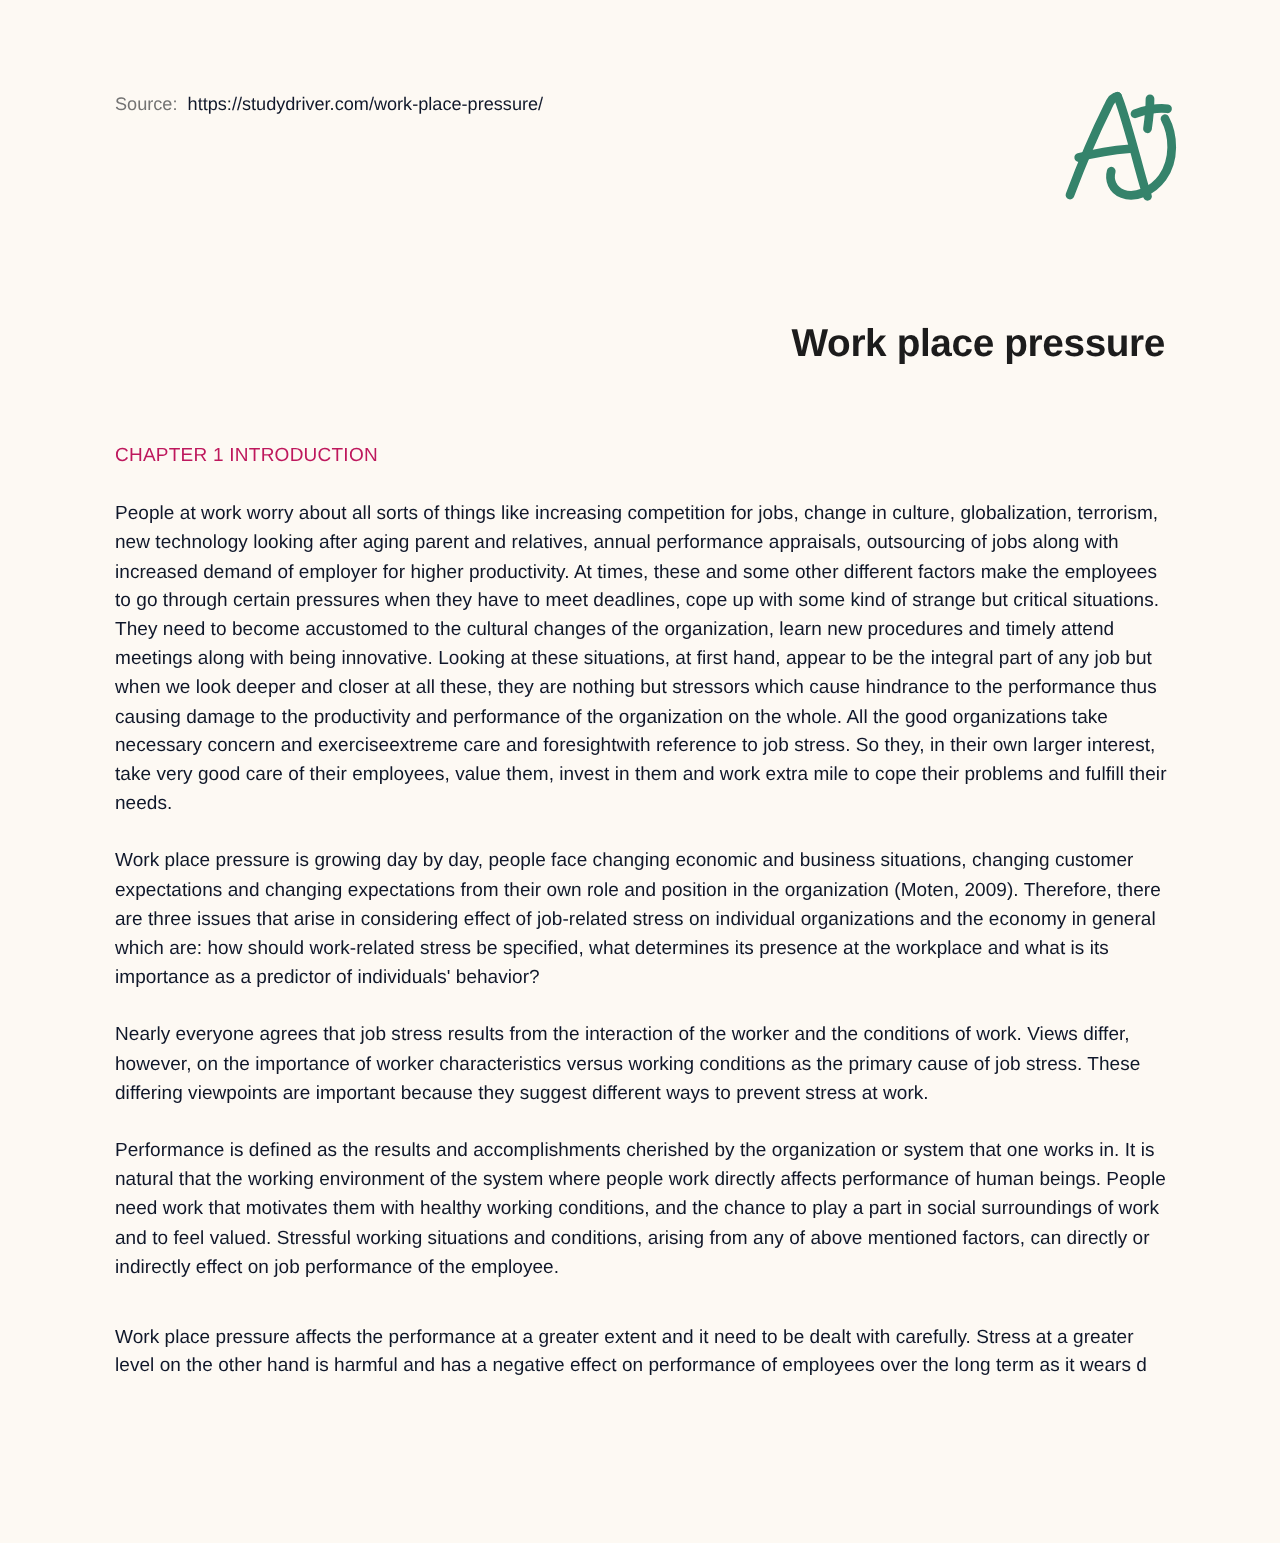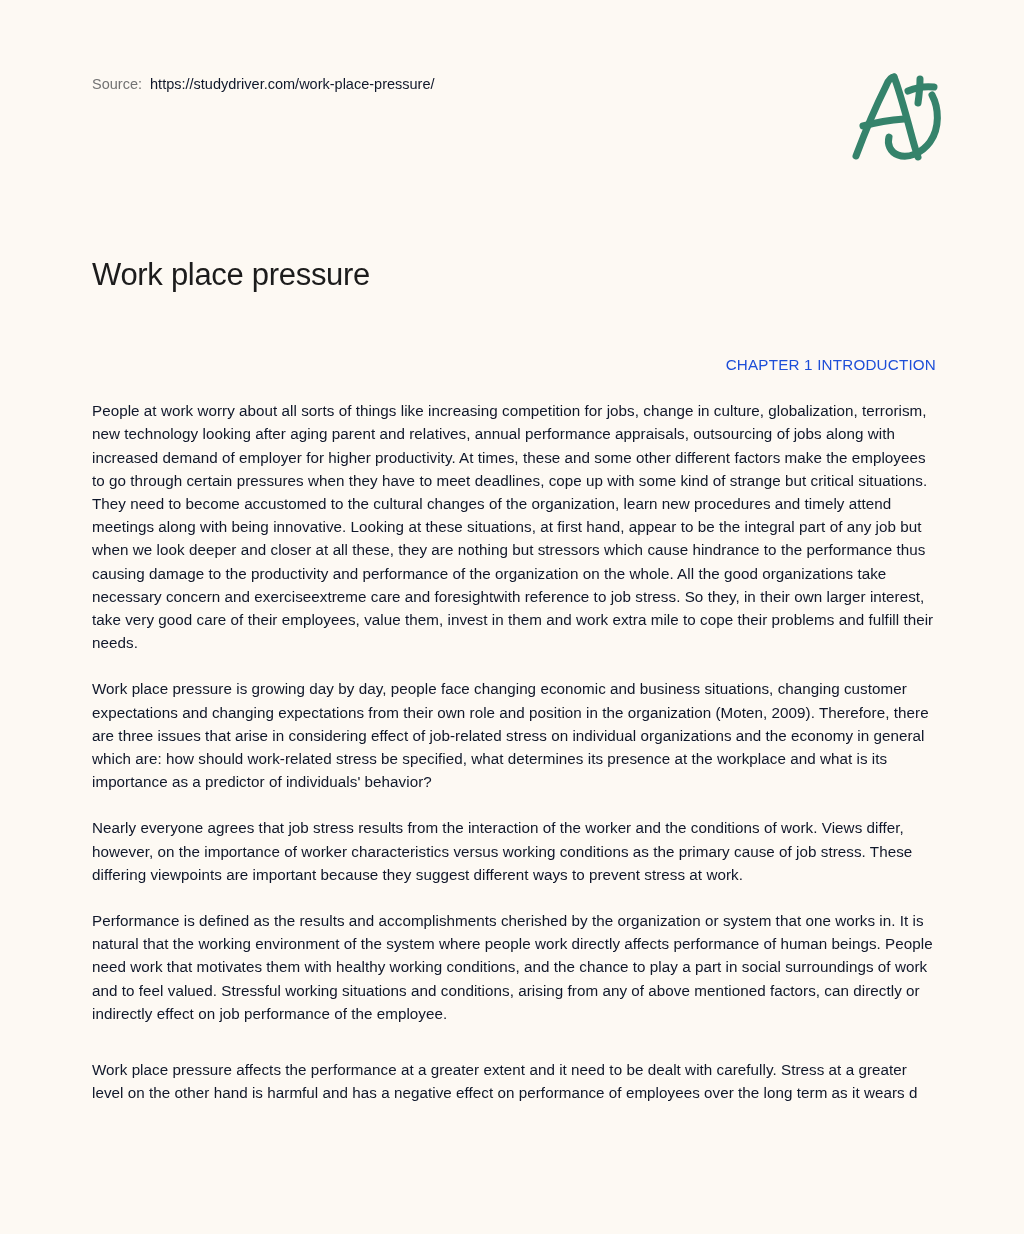--- a/index.html
+++ b/index.html
@@ -72,47 +72,47 @@
   }
 
   
   .doc-title {
     position: absolute;
     left: 92px;
     top: 255px;
     width: 840px;
     margin: 0;
     font-size: 31px;
-    font-weight: normal;
+    font-weight: bold;
     color: #1c1c1c;
     letter-spacing: -0.3px;
     line-height: 40px;
+    text-align: right;
   }
 
   
   .body-wrap {
     position: absolute;
     left: 92px;
     top: 353px;
     width: 844px;
     height: 881px;
     overflow: hidden;
   }
   .body-wrap p {
     margin: 0 0 23px 0;
     font-size: 15.2px;
     line-height: 23.2px;
     color: #0f172a;
     text-align: left;
     letter-spacing: 0.05px;
   }
   .body-wrap p.heading-line {
-    color: #1d4ed8;
+    color: #be185d;
     letter-spacing: 0.2px;
-    text-align: right;
   }
   .body-wrap p:last-child {
     margin-bottom: 0;
     margin-top: 33px;
   }
 </style>
 </head>
 <body>
 
 <div class="page">

